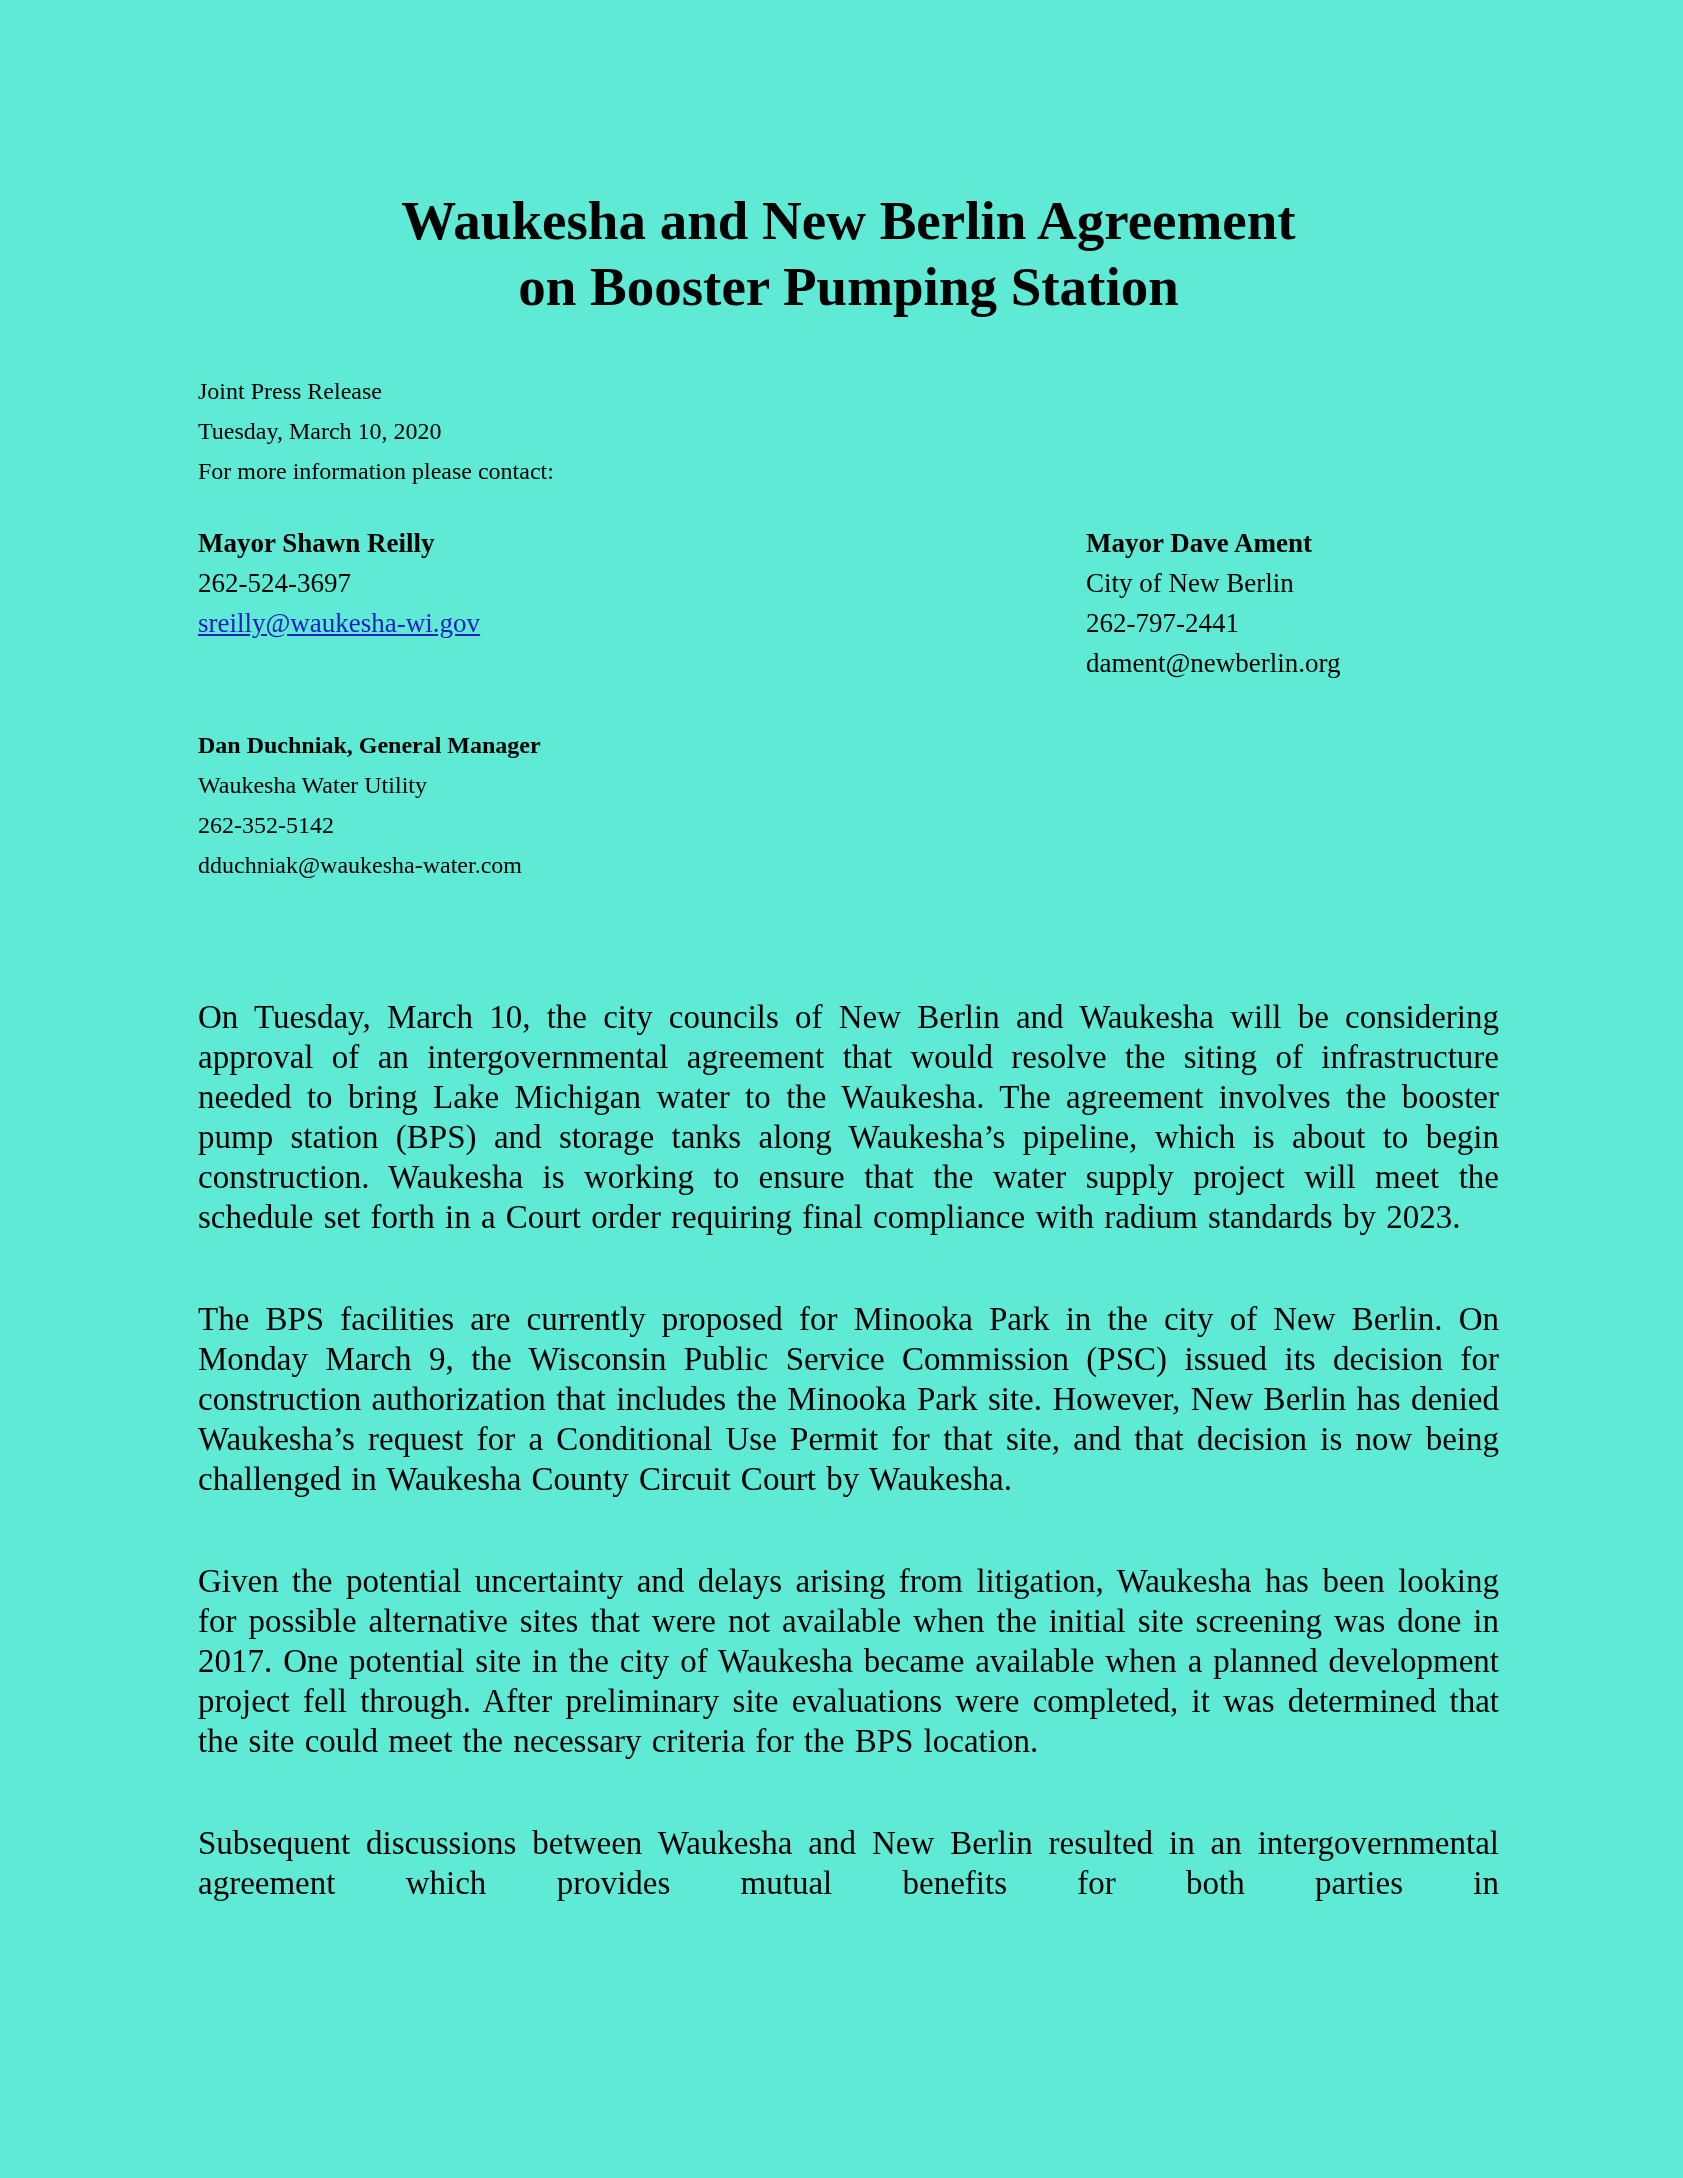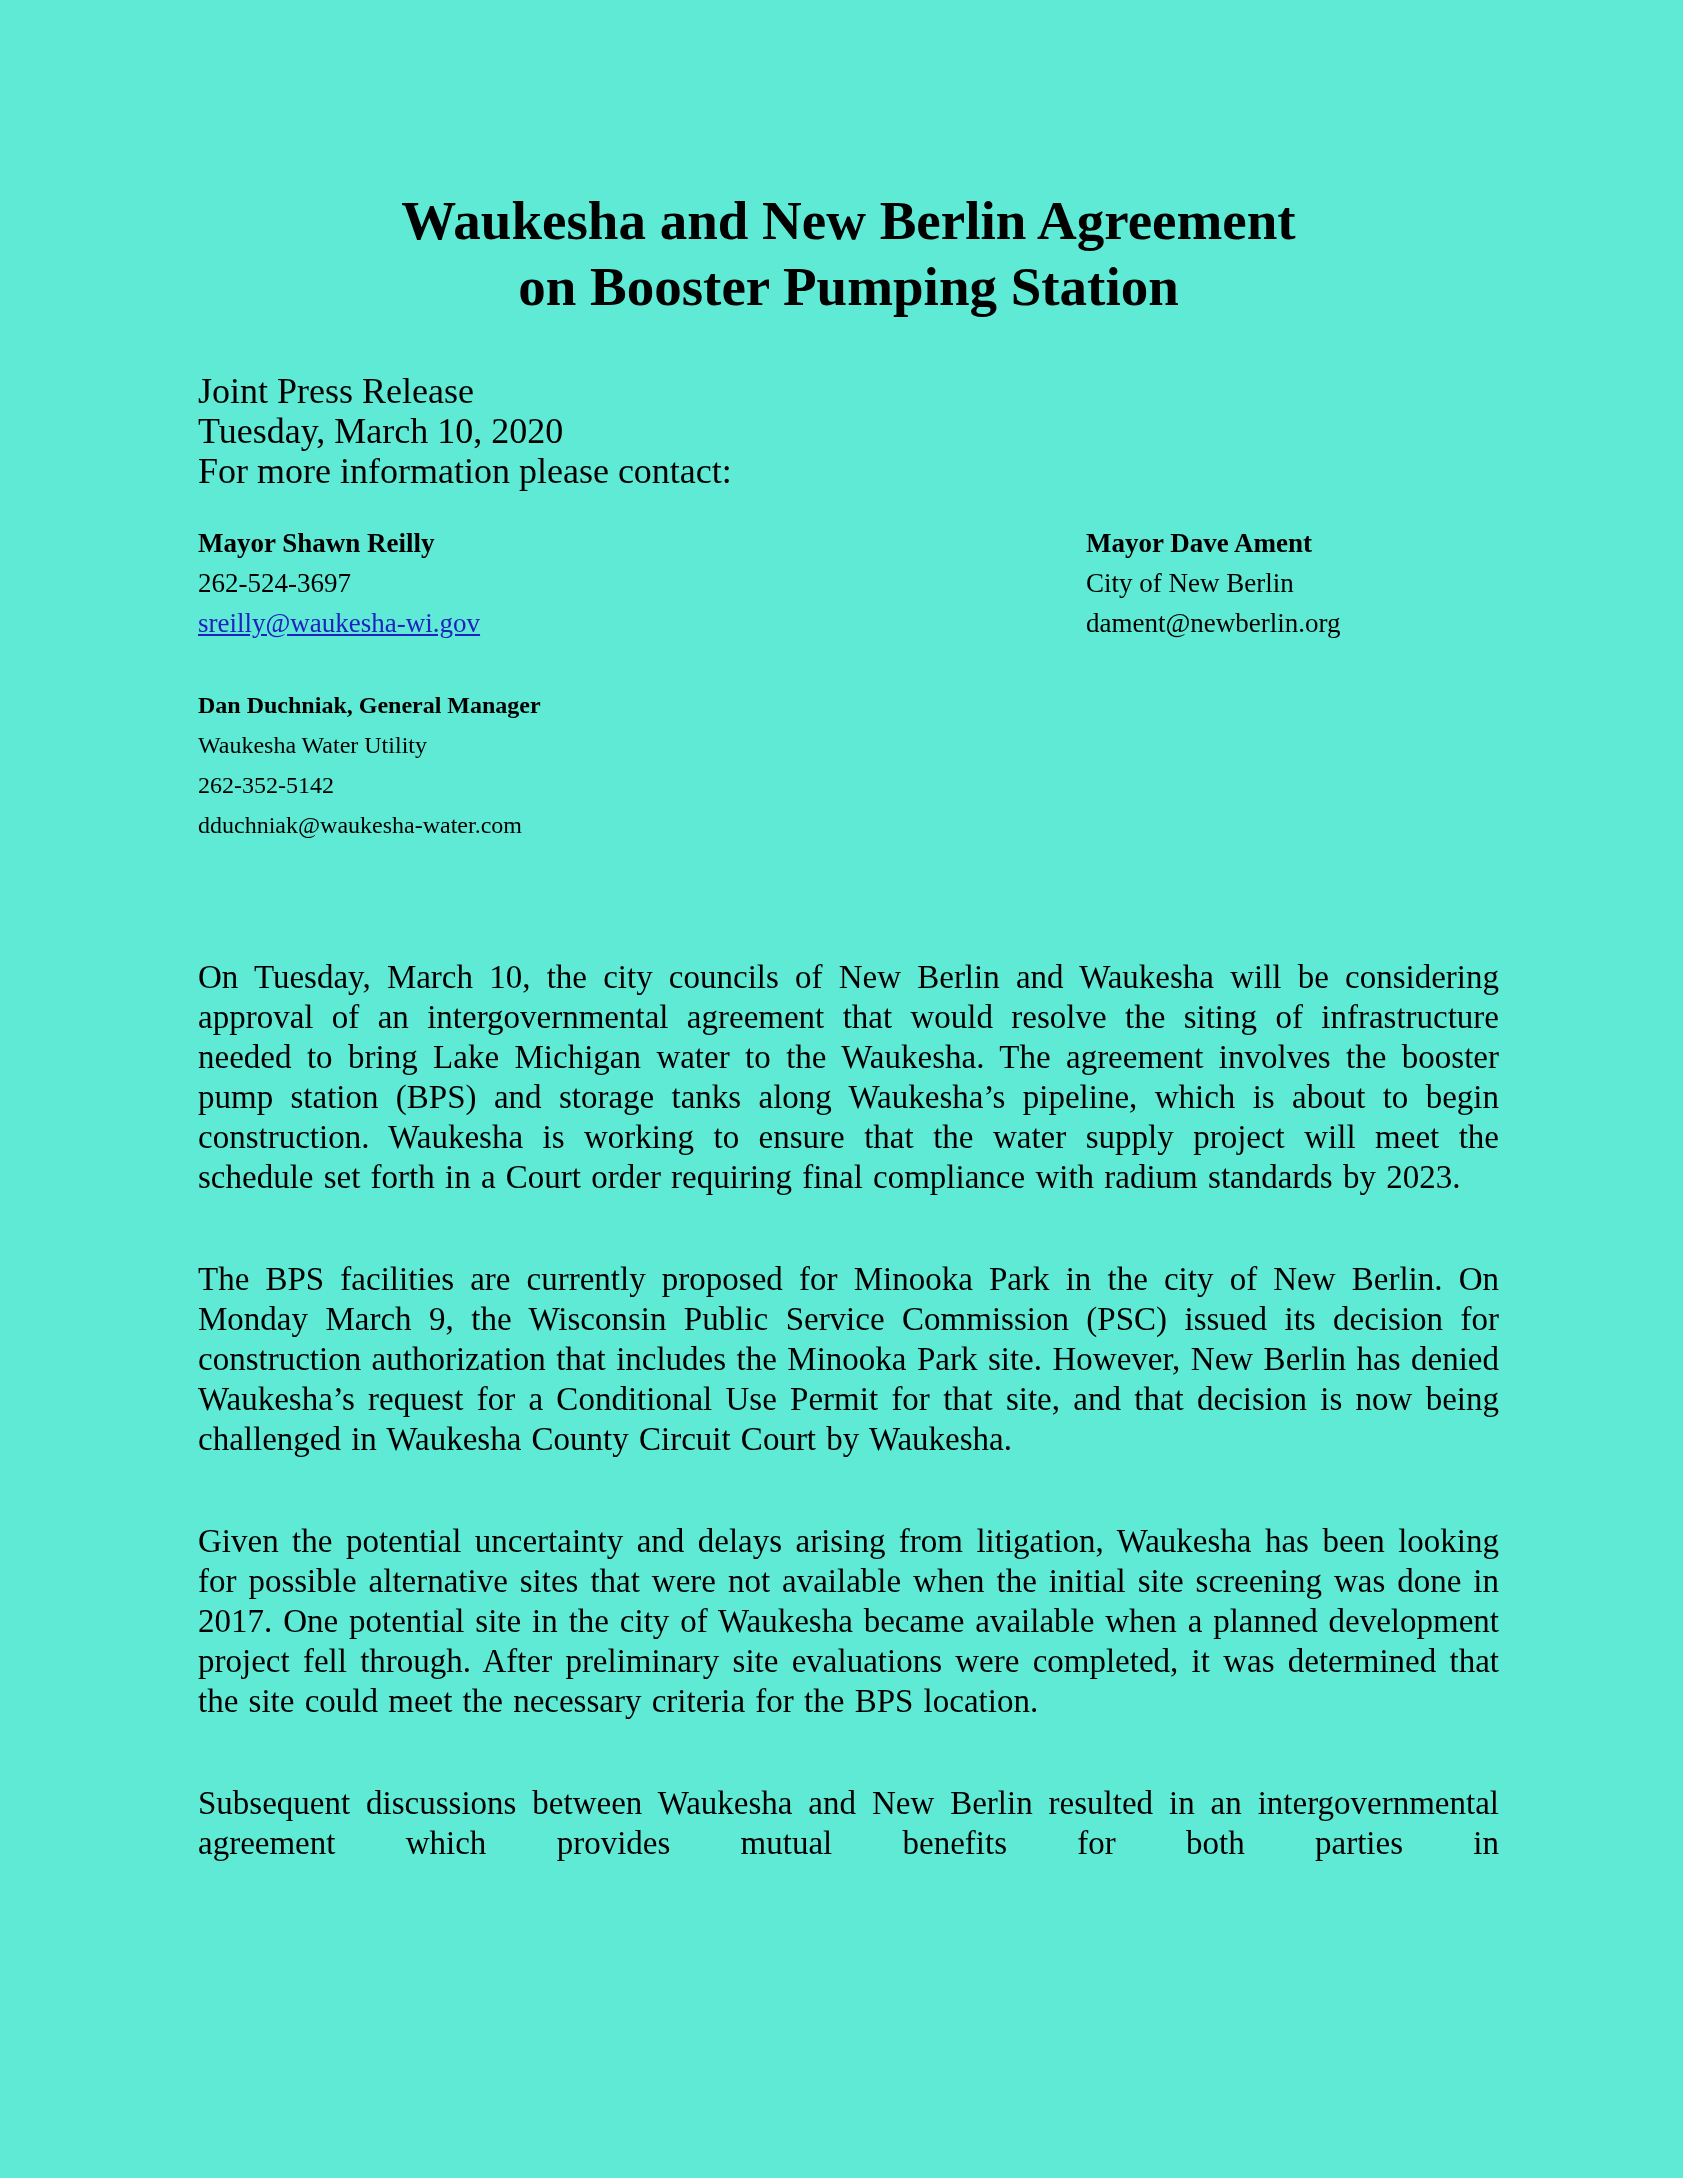--- a/index.html
+++ b/index.html
@@ -24,21 +24,21 @@
   }
   .doc-title {
     margin-top: 188px;
     text-align: center;
     font-weight: 700;
     font-size: 55px;
     line-height: 66px;
   }
   .intro {
     margin-top: 51px;
-    font-size: 36px;
+    font-size: 24px;
     line-height: 40px;
   }
   .contact-row {
     display: flex;
     margin-top: 32px;
     font-size: 27px;
     line-height: 40px;
   }
   .contact-col-left {
     flex: 0 0 888px;
@@ -113,20 +113,21 @@
 
     <div class="contact-row">
       <div class="contact-col-left">
         <div class="contact-name">Mayor Shawn Reilly</div>
         <div>262-524-3697</div>
         <div><a class="email-link">sreilly@waukesha-wi.gov</a></div>
       </div>
       <div class="contact-col-right">
         <div class="contact-name">Mayor Dave Ament</div>
         <div>City of New Berlin</div>
+        <div>262-797-2441</div>
         <div>dament@newberlin.org</div>
       </div>
     </div>
 
     <div class="contact-block">
       <div class="contact-name">Dan Duchniak, General Manager</div>
       <div>Waukesha Water Utility</div>
       <div>262-352-5142</div>
       <div>dduchniak@waukesha-water.com</div>
     </div>

